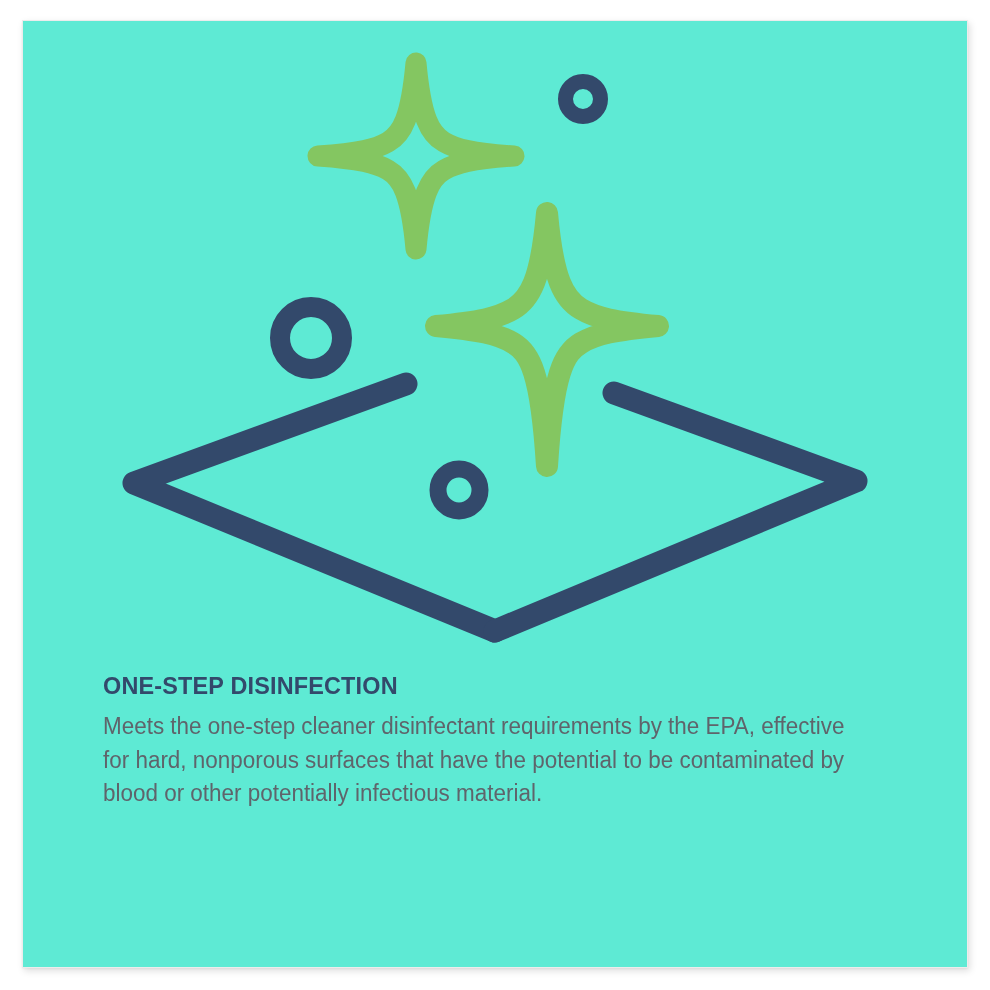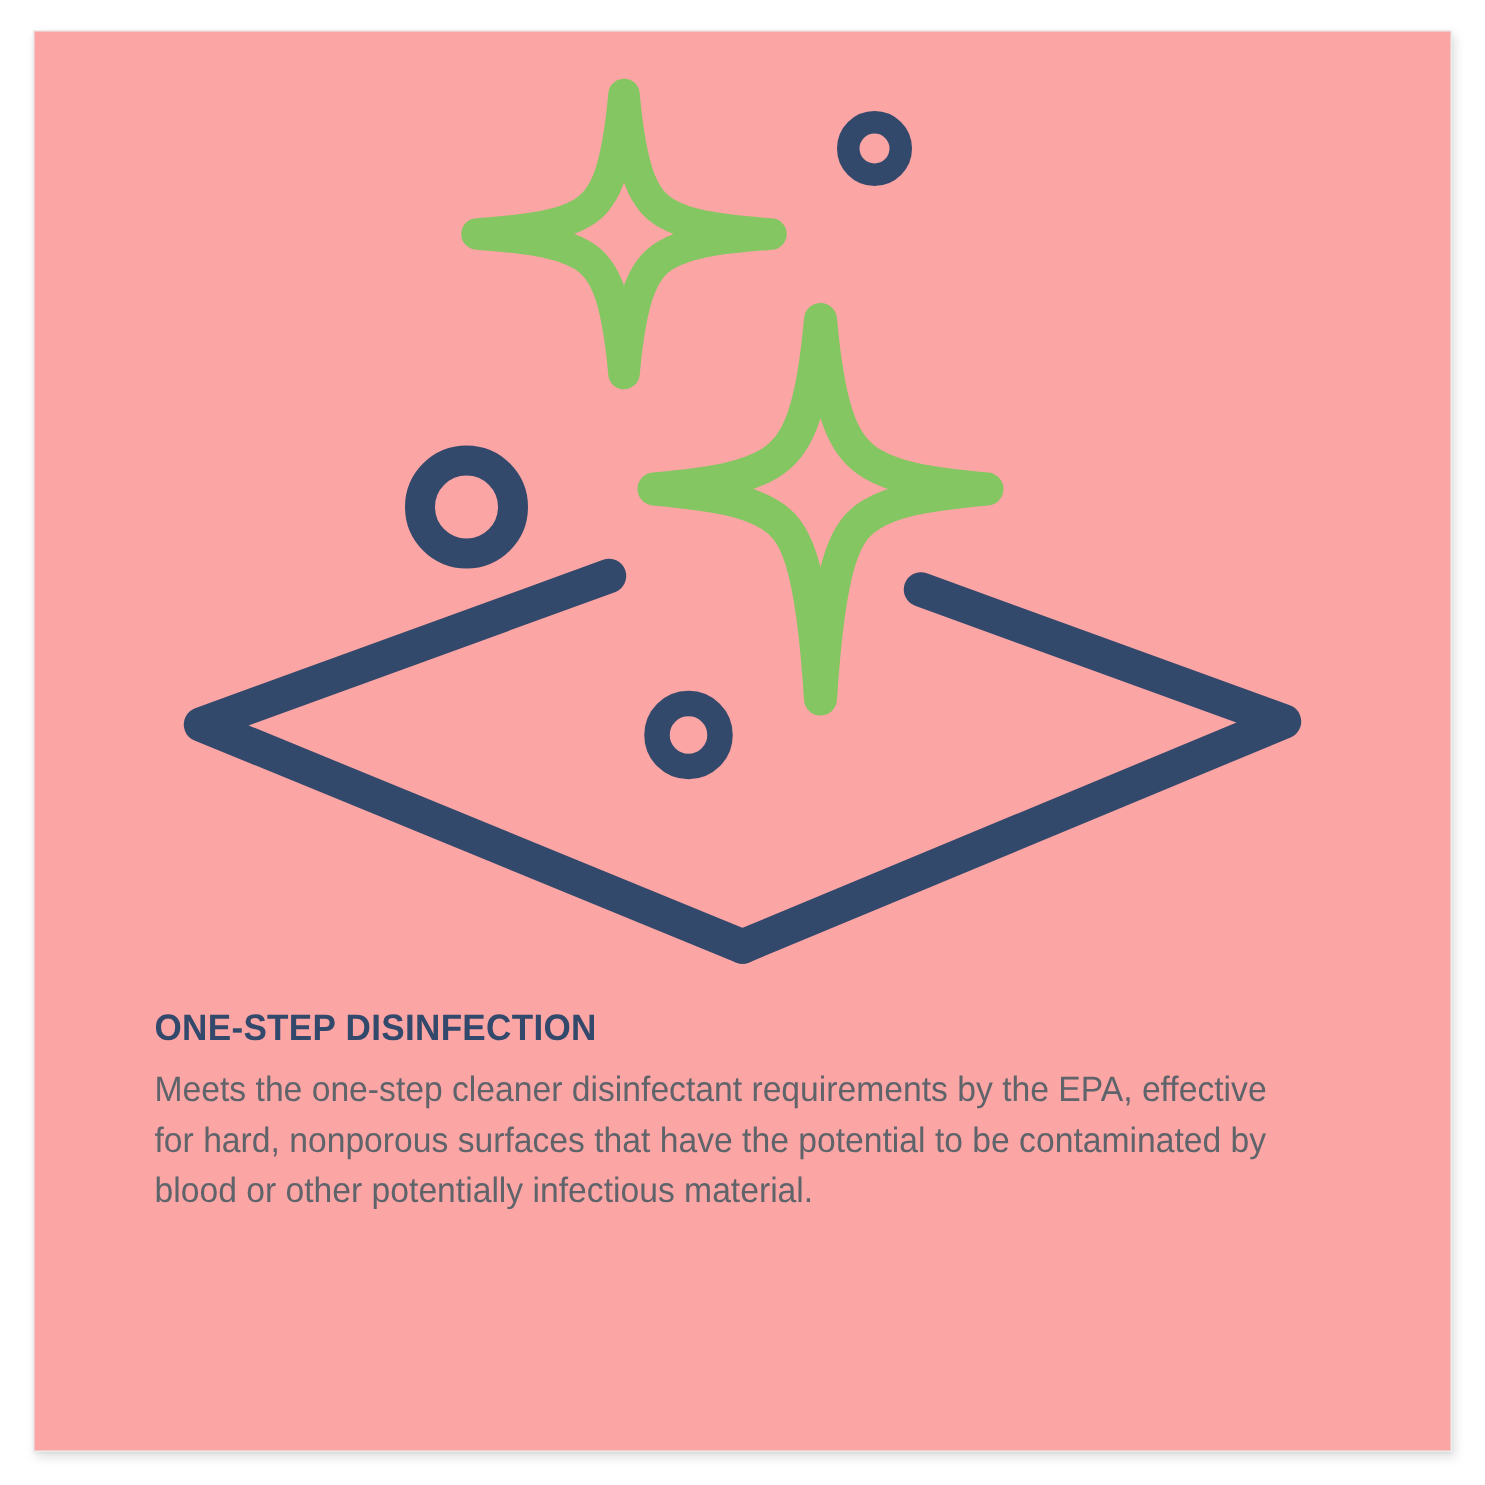--- a/index.html
+++ b/index.html
@@ -13,21 +13,21 @@
     font-family: "Liberation Sans", sans-serif;
     overflow: hidden;
   }
 
   #feature-card {
     position: absolute;
     left: 22px;
     top: 20px;
     width: 946px;
     height: 948px;
-    background: #fca5a5;
+    background: #5eead4;
     border: 1px solid #ececec;
     box-sizing: border-box;
     box-shadow: 2px 3px 7px rgba(0,0,0,0.13), 0 1px 2px rgba(0,0,0,0.05);
   }
 
   #icon-wrap {
     position: absolute;
     left: 0px;
     top: 0px;
     width: 946px;

